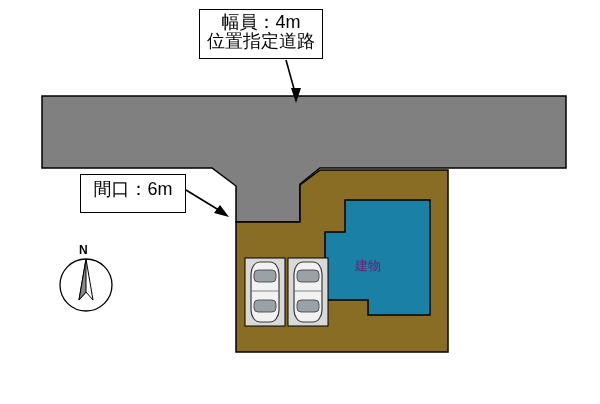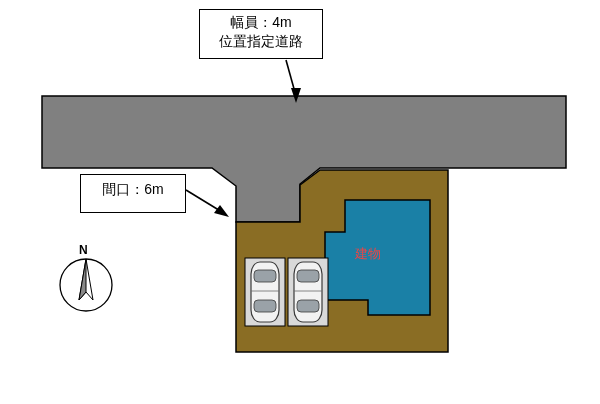--- a/index.html
+++ b/index.html
@@ -25,44 +25,45 @@
     top: 0;
     width: 600px;
     height: 404px;
   }
   .callout {
     position: absolute;
     box-sizing: border-box;
     border: 1px solid #000000;
     background: #ffffff;
     color: #000000;
-    font-size: 14px;
+    font-size: 18px;
     line-height: 19px;
     text-align: center;
     padding: 3px 6px;
     white-space: pre;
   }
   #callout-road {
     left: 199px;
     top: 9px;
     width: 124px;
     height: 50px;
   }
   #callout-frontage {
     left: 80px;
     top: 174px;
     width: 106px;
     height: 39px;
     line-height: 22px;
   }
   .label-text {
     position: absolute;
-    color: #ef4444;
+    color: #701a75;
     font-size: 13px;
     white-space: nowrap;
+    margin-top: 12px;
   }
   #building-label {
     left: 355px;
     top: 245px;
   }
   #compass-n {
     position: absolute;
     left: 79px;
     top: 243px;
     font-size: 12px;

